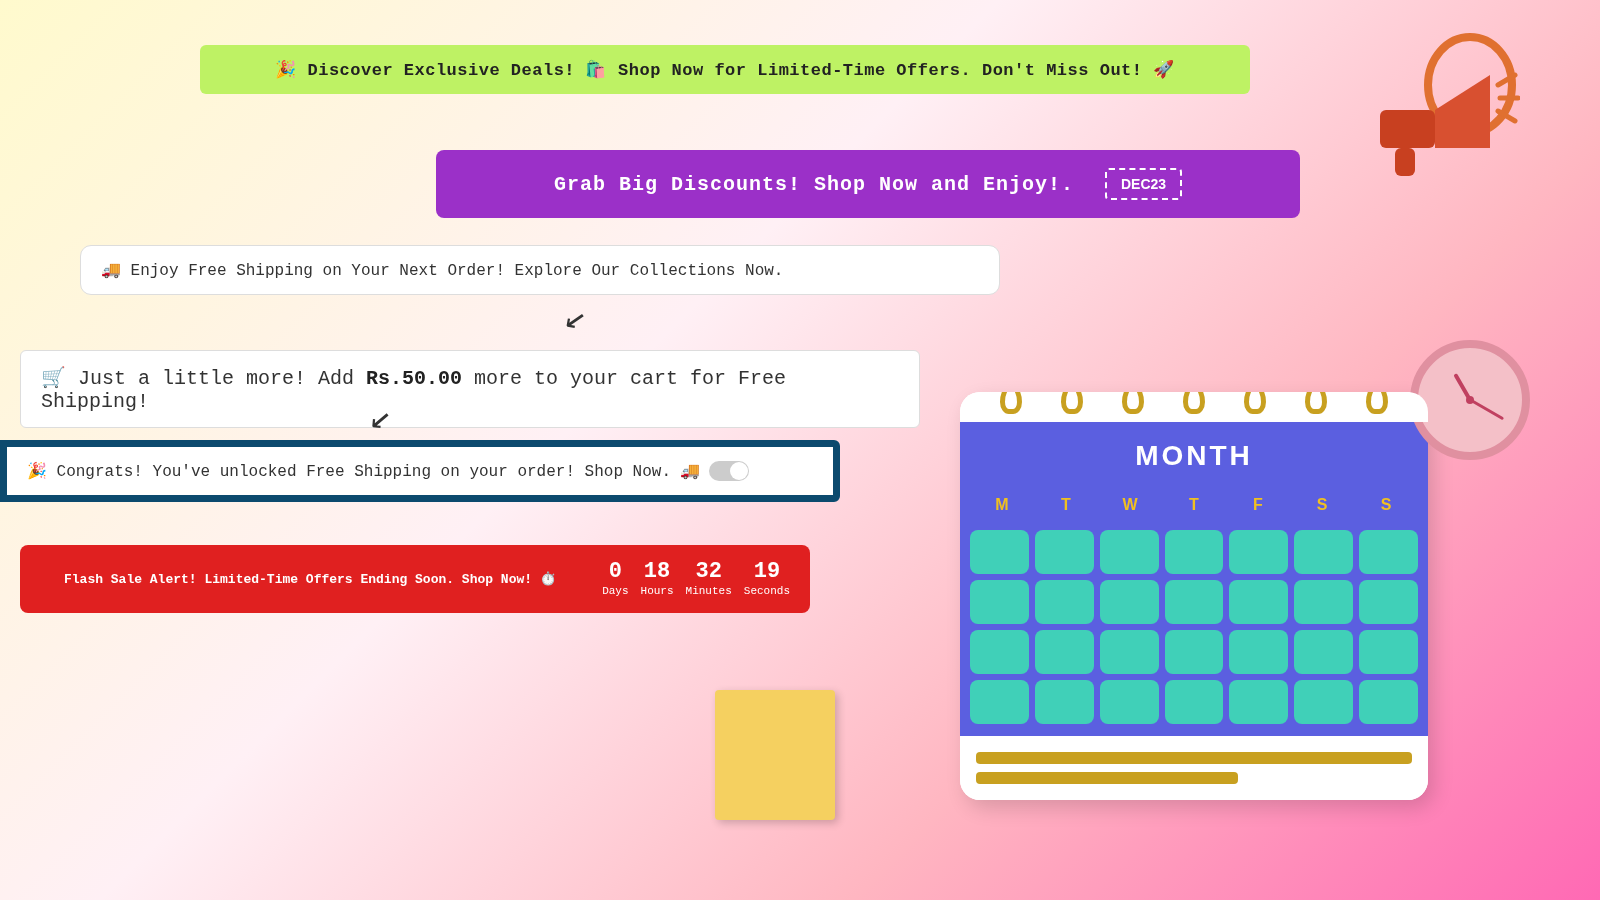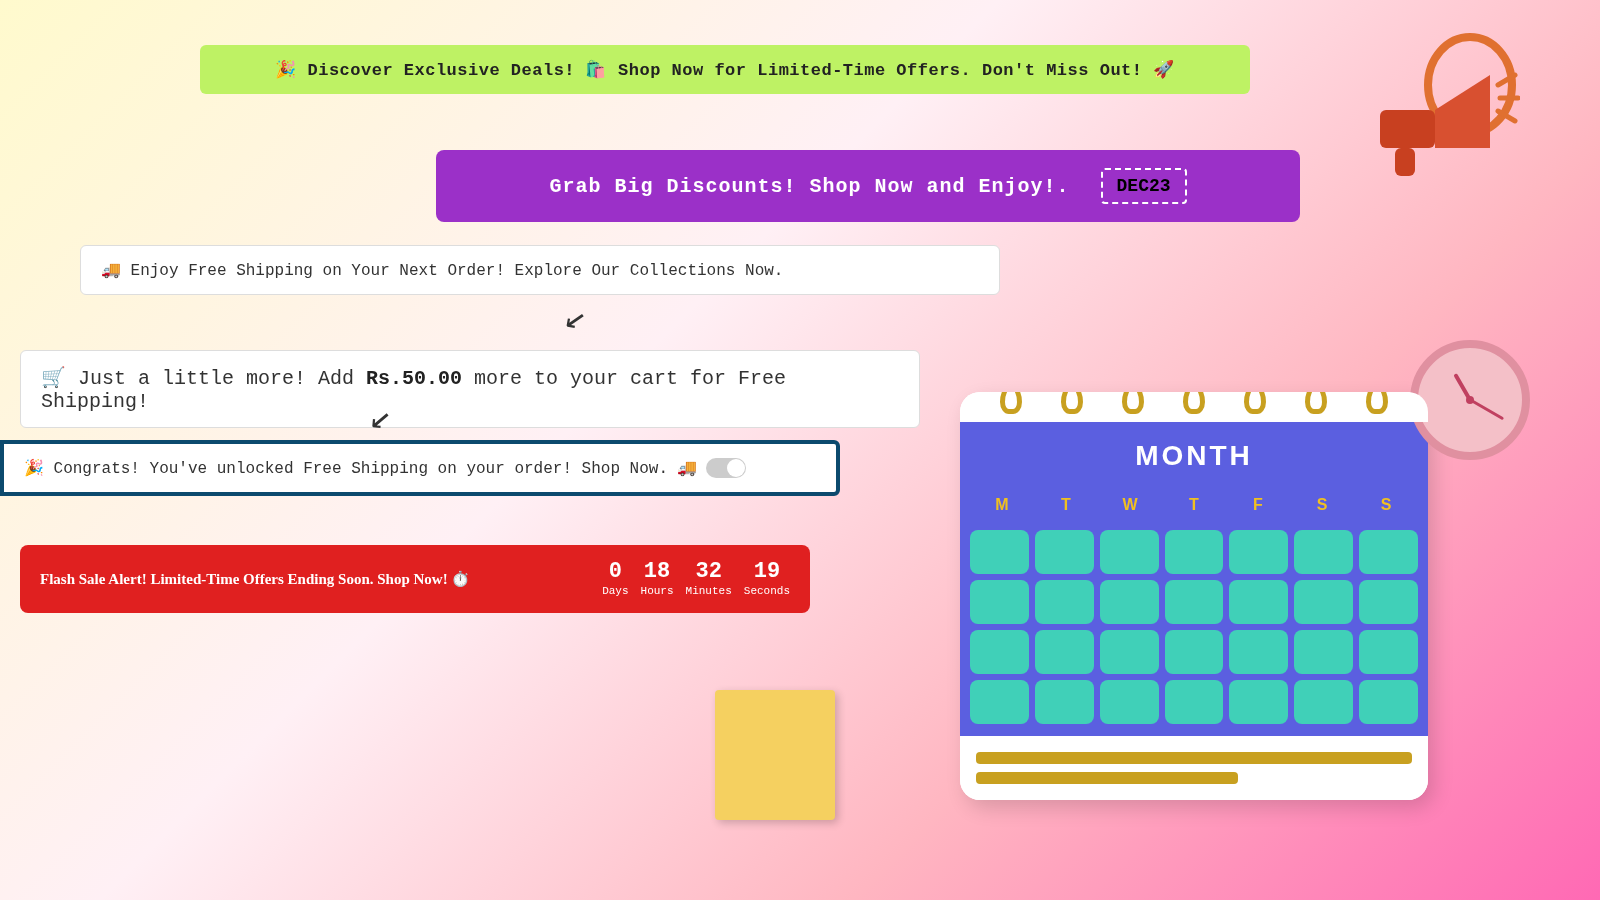--- a/index.html
+++ b/index.html
@@ -45,37 +45,37 @@
     }
     .promo-bar-text {
       font-size: 20px;
       font-weight: bold;
       color: #fff;
       font-family: 'Courier New', monospace;
       letter-spacing: 1px;
     }
     .promo-code-box {
       border: 2px dashed #fff;
-      color: #000000;
+      color: #ffffff;
       padding: 6px 14px;
-      font-size: 18px;
-      font-weight: bold;
-      font-family: Liberation Mono, monospace;
+      font-size: 14px;
+      font-weight: bold;
+      font-family: Liberation Sans, sans-serif;
       border-radius: 4px;
     }
 
     
     .shipping-banner {
       position: absolute;
       top: 245px;
       left: 80px;
       right: 600px;
       background: #fff;
       border: 1px solid #ddd;
-      border-radius: 6px;
+      border-radius: 11px;
       padding: 14px 20px;
       font-size: 16px;
       font-family: 'Courier New', monospace;
       color: #333;
     }
 
     
     .arrow1 {
       position: absolute;
       top: 295px;
@@ -114,21 +114,21 @@
       transform: rotate(5deg);
     }
 
     
     .congrats-bar {
       position: absolute;
       top: 440px;
       left: 0px;
       right: 760px;
       background: #fff;
-      border: 4px solid #0c4a6e;
+      border: 7px solid #0c4a6e;
       border-radius: 0 6px 6px 0;
       padding: 14px 20px;
       font-size: 16px;
       font-family: 'Courier New', monospace;
       color: #333;
       display: flex;
       align-items: center;
       gap: 8px;
     }
     .toggle-switch {
@@ -158,24 +158,25 @@
       width: 790px;
       background: #e02020;
       border-radius: 8px;
       padding: 16px 20px;
       display: flex;
       align-items: center;
       gap: 16px;
     }
     .flash-text {
       color: #fff;
-      font-size: 15px;
-      font-family: Liberation Serif, serif;
+      font-size: 13px;
+      font-family: Liberation Mono, monospace;
       font-weight: bold;
       flex: 1;
+      margin-left: 24px;
     }
     .timer-container {
       display: flex;
       gap: 12px;
       align-items: center;
     }
     .timer-unit {
       display: flex;
       flex-direction: column;
       align-items: center;

